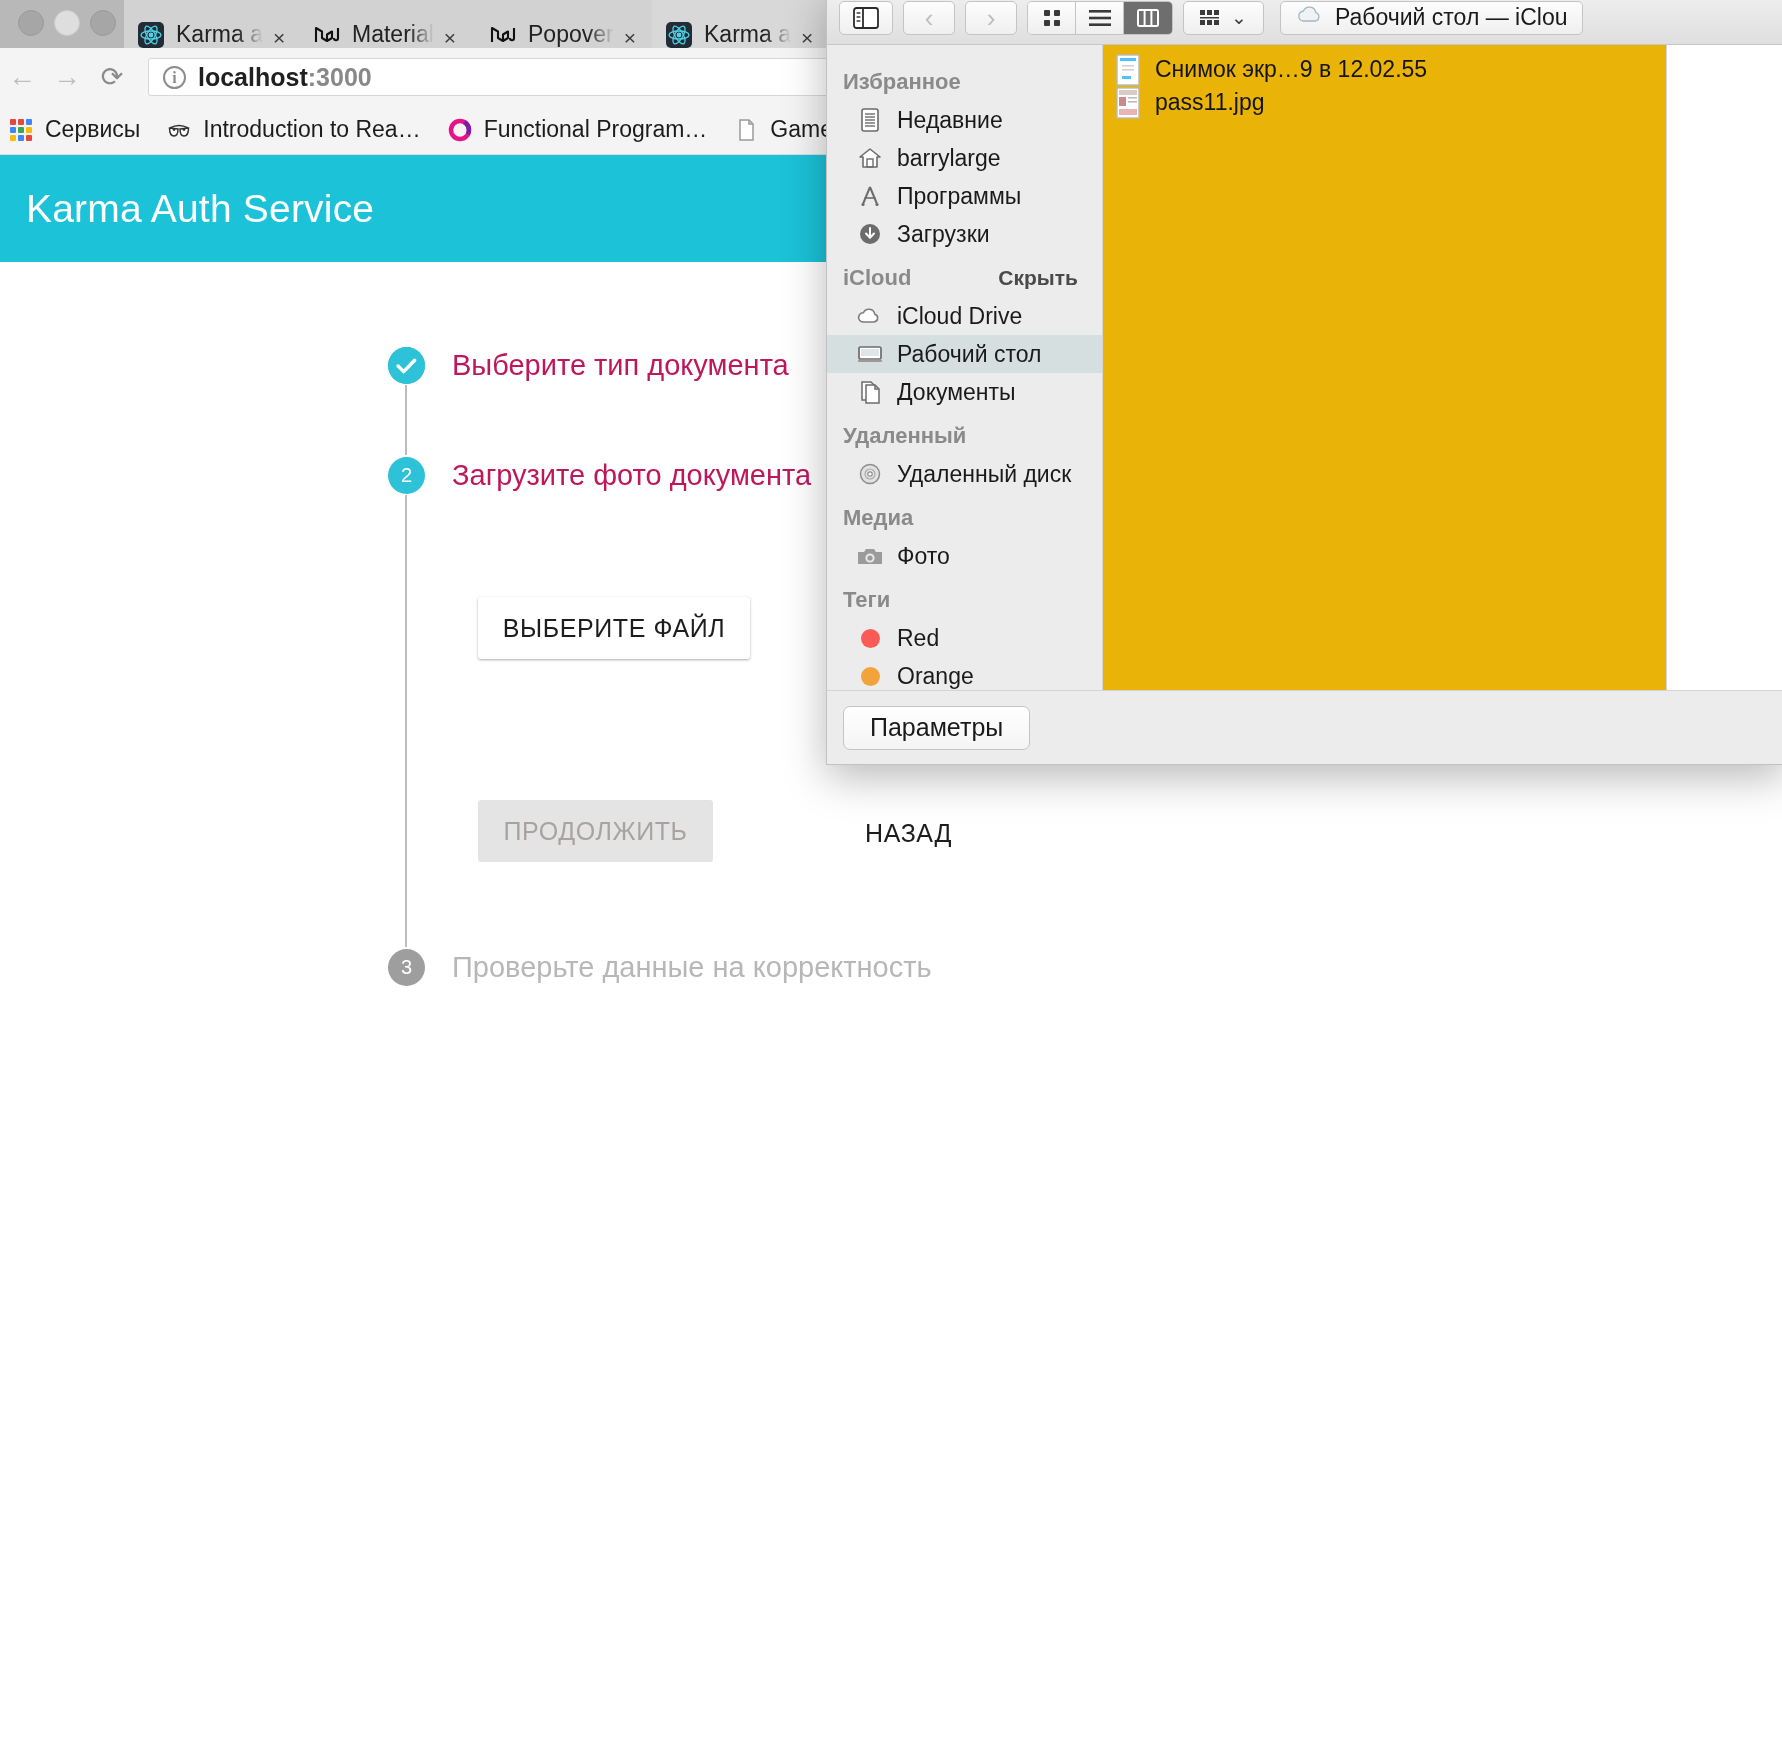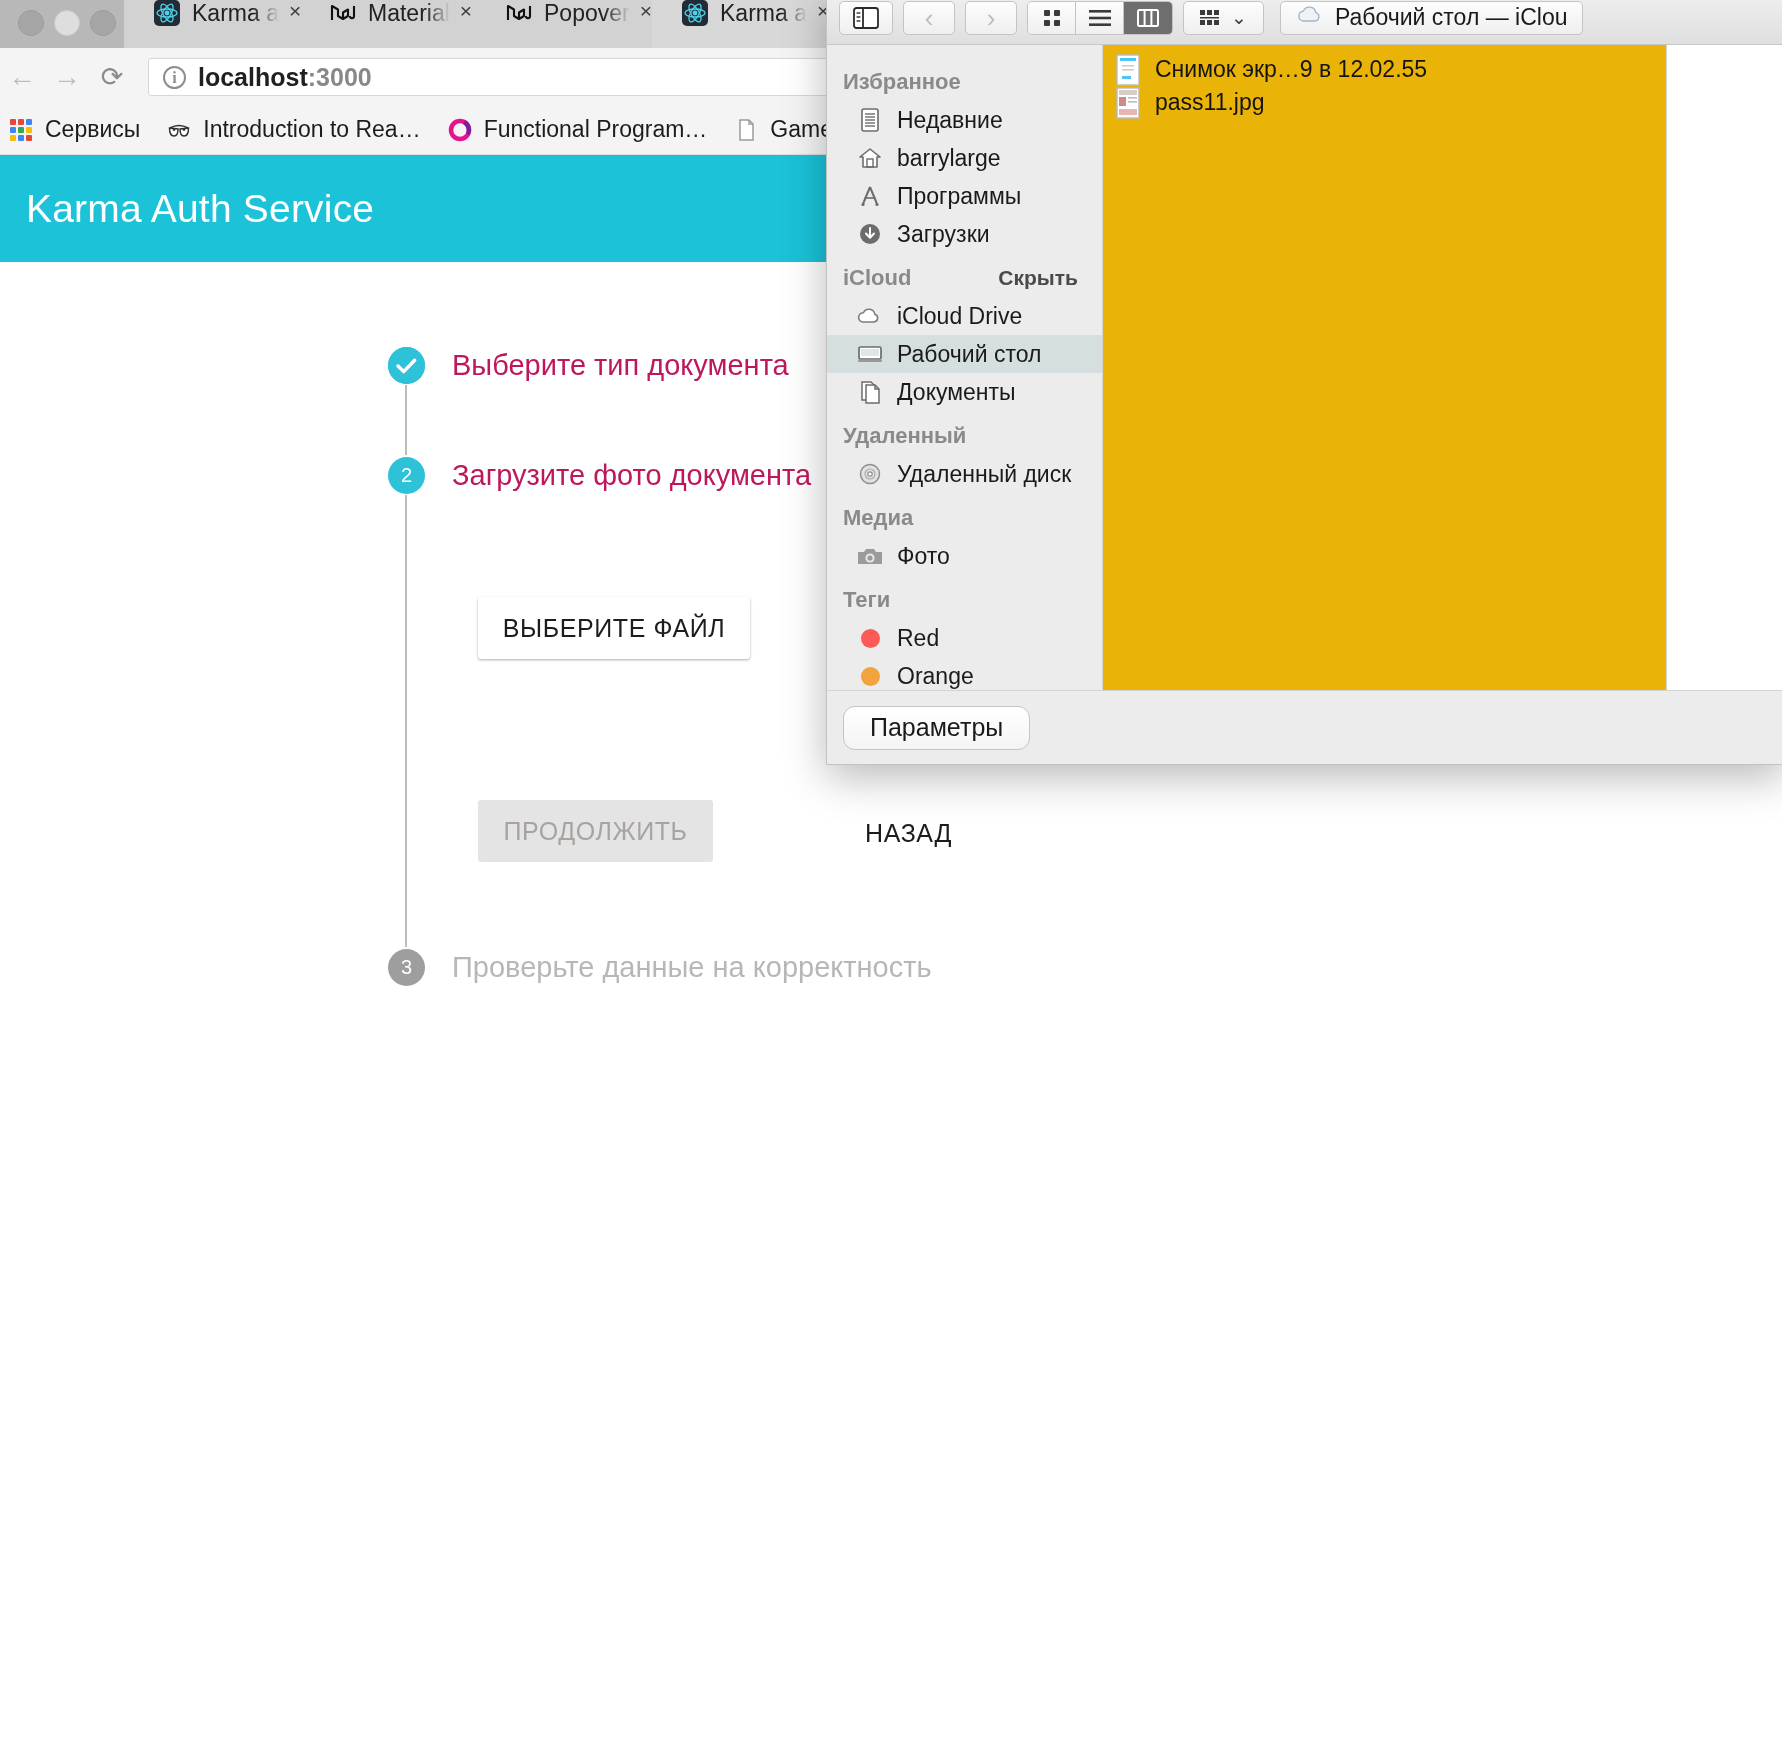--- a/index.html
+++ b/index.html
@@ -17,22 +17,22 @@
     position: absolute; top: 0; left: 0; width: 1782px; height: 48px;
     background: #b8b8b8;
   }
   .win-buttons { position: absolute; left: 18px; top: 10px; display: flex; gap: 10px; }
   .win-dot { width: 26px; height: 26px; border-radius: 50%; background: #a6a6a6; border: 1px solid #9b9b9b; }
   .win-dot.light { background: #dedede; border-color: #cccccc; }
 
   .tab {
     position: absolute; top: 0; height: 48px;
     background: #d2d2d2;
-    display: flex; align-items: flex-start;
-    padding-left: 30px;
+    display: flex; align-items: flex-end;
+    padding-left: 14px;
     overflow: hidden;
   }
   .tab.active { background: #d8d8d8; }
   .tab-favicon {
     width: 26px; height: 26px; flex: 0 0 26px; margin-right: 12px;
     display: flex; align-items: center; justify-content: center;
   }
   .tab-title {
     font-size: 23px; color: #222; white-space: nowrap;
     max-width: 130px; overflow: hidden;
@@ -197,21 +197,21 @@
   .finder-preview { width: 118px; flex: 0 0 118px; background: #fff; }
 
   .finder-footer {
     position: absolute; bottom: 0; left: 0; width: 100%; height: 74px;
     background: #ececec; border-top: 1px solid #d4d4d4;
     display: flex; align-items: center; padding-left: 16px;
   }
   .btn-params {
     height: 44px; padding: 0 26px;
     background: linear-gradient(#ffffff, #f4f4f4);
-    border: 1px solid #c4c4c4; border-radius: 12px;
+    border: 1px solid #c4c4c4; border-radius: 7px;
     font-size: 25px; color: #1a1a1a;
     font-family: "Liberation Sans", sans-serif;
   }
 </style>
 </head>
 <body>
 
 <div id="root">
 
   <div class="browser-chrome">

